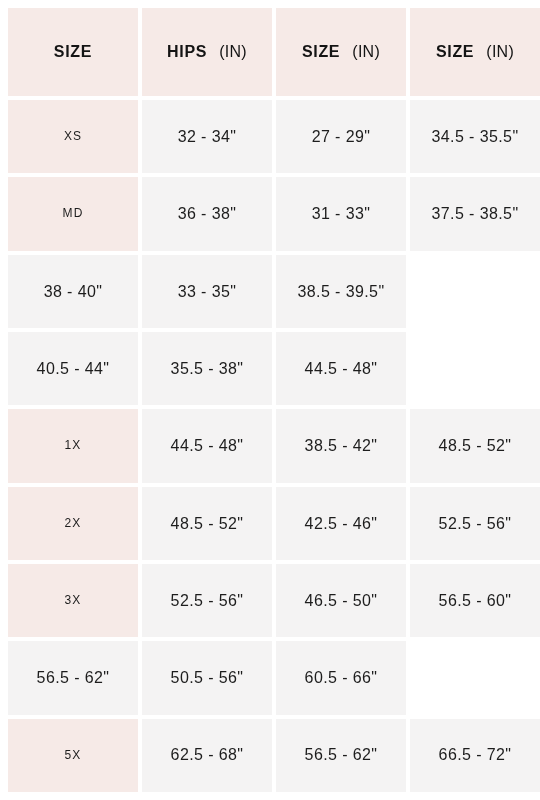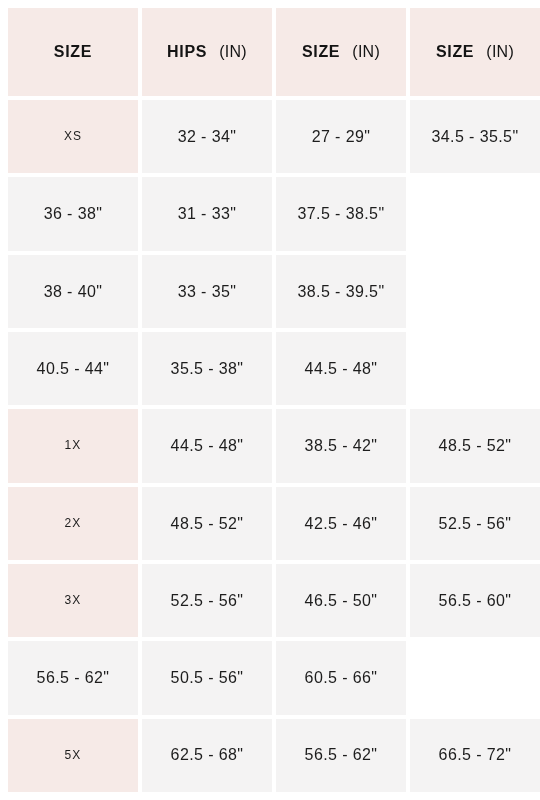--- a/index.html
+++ b/index.html
@@ -99,20 +99,21 @@
         <span class="unit">(IN)</span>
       </div>
     </div>
     <div class="chart-row body-row">
       <div class="cell size-cell">XS</div>
       <div class="cell measure-cell">32 - 34"</div>
       <div class="cell measure-cell">27 - 29"</div>
       <div class="cell measure-cell">34.5 - 35.5"</div>
     </div>
     <div class="chart-row body-row">
+      <div class="cell size-cell">MD</div>
       <div class="cell measure-cell">36 - 38"</div>
       <div class="cell measure-cell">31 - 33"</div>
       <div class="cell measure-cell">37.5 - 38.5"</div>
     </div>
     <div class="chart-row body-row">
       <div class="cell measure-cell">38 - 40"</div>
       <div class="cell measure-cell">33 - 35"</div>
       <div class="cell measure-cell">38.5 - 39.5"</div>
     </div>
     <div class="chart-row body-row">

